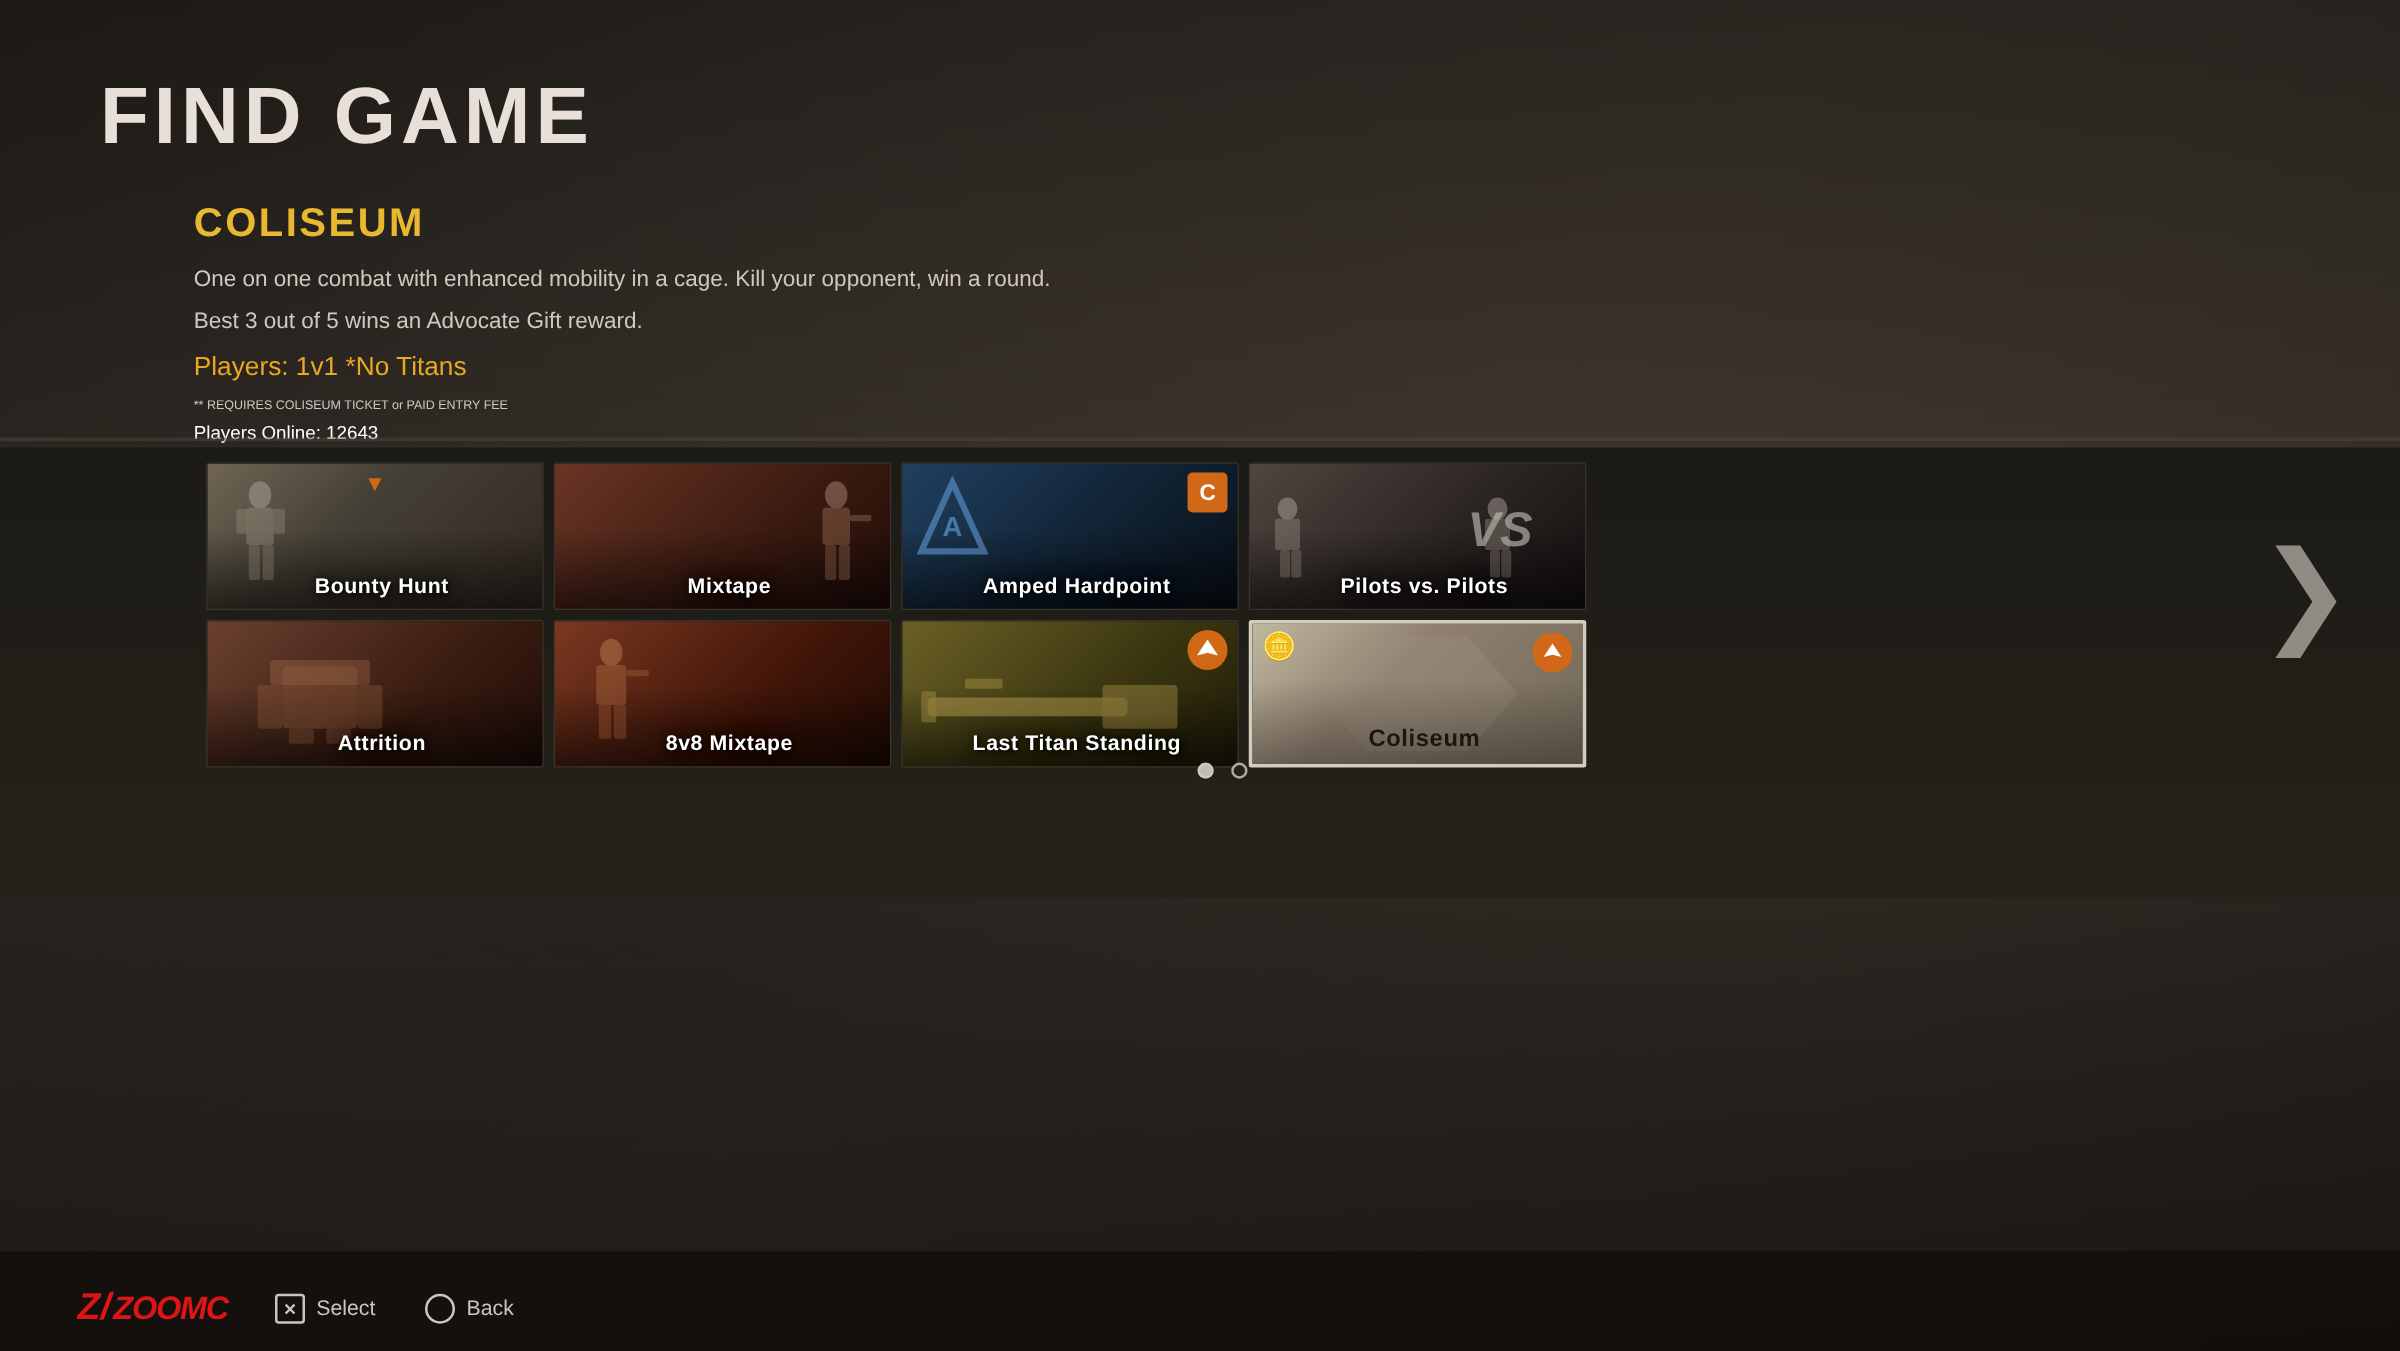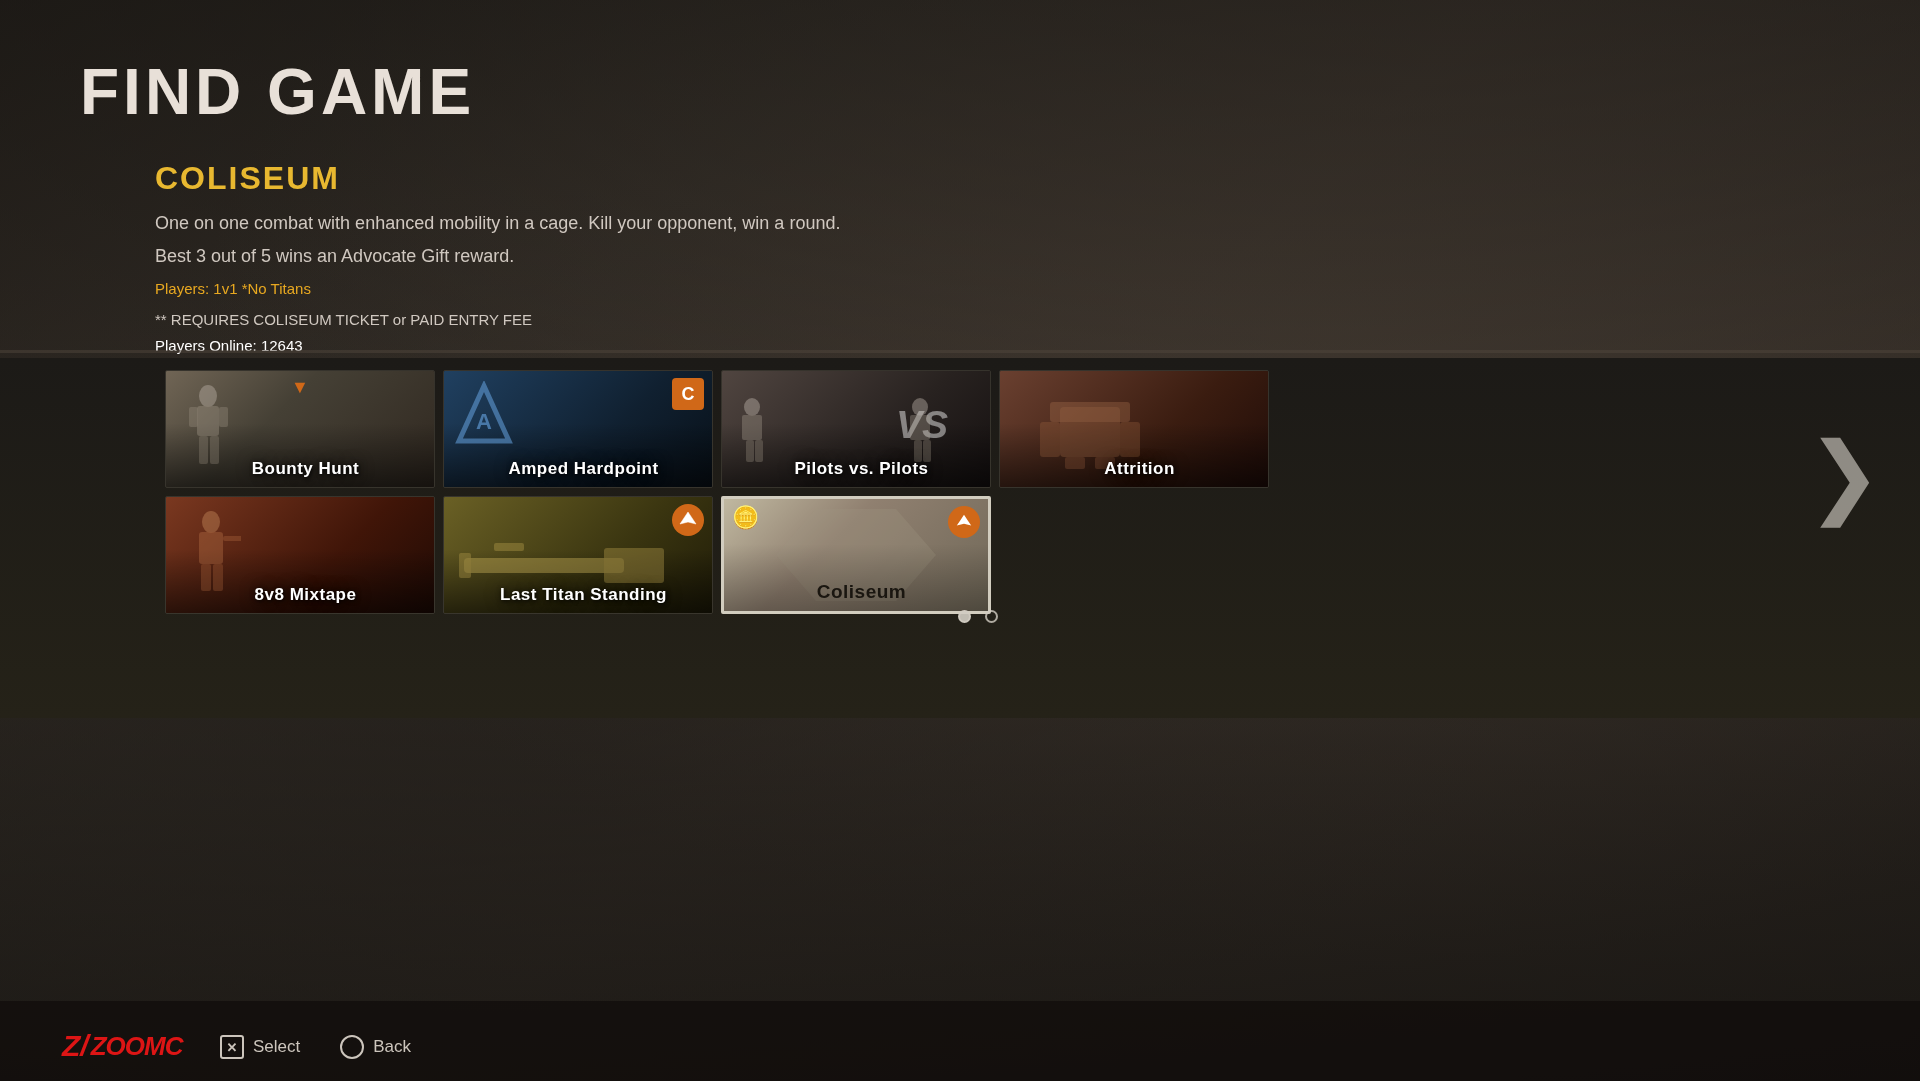--- a/index.html
+++ b/index.html
@@ -61,27 +61,27 @@
     }
 
     .game-mode-desc {
       font-size: 18px;
       color: #d0c8c0;
       line-height: 1.6;
       margin-bottom: 4px;
     }
 
     .game-mode-stats {
-      font-size: 15px;
+      font-size: 21px;
       color: #e8a820;
       line-height: 1.8;
     }
 
     .game-mode-requirement {
-      font-size: 15px;
+      font-size: 10px;
       color: #d0c8c0;
       line-height: 1.8;
       margin-top: 4px;
     }
 
     .players-online {
       font-size: 15px;
       color: #d0c8c0;
       margin-top: 4px;
     }
@@ -378,20 +378,32 @@
       <rect x="8" y="23" width="9" height="20" rx="2" fill="rgba(160,150,135,0.6)"></rect>
       <rect x="38" y="23" width="9" height="20" rx="2" fill="rgba(160,150,135,0.6)"></rect>
       <rect x="18" y="52" width="9" height="28" rx="2" fill="rgba(150,140,125,0.6)"></rect>
       <rect x="29" y="52" width="9" height="28" rx="2" fill="rgba(150,140,125,0.6)"></rect>
     </svg>
     <div class="tile-down-arrow">▼</div>
 
     <div class="tile-text">Bounty Hunt</div>
   </div>
 
+  <div class="mode-tile">
+    <div class="tile-bg bg-mixtape"></div>
+    <div class="tile-overlay"></div>
+    <svg class="fig-svg" width="55" height="85" viewBox="0 0 55 85" style="right:15px;left:auto;">
+      <ellipse cx="27" cy="12" rx="9" ry="11" fill="rgba(200,170,150,0.7)"></ellipse>
+      <rect x="16" y="22" width="22" height="30" rx="3" fill="rgba(180,130,100,0.65)"></rect>
+      <rect x="38" y="28" width="18" height="5" rx="2" fill="rgba(160,120,90,0.7)"></rect>
+      <rect x="18" y="52" width="9" height="28" rx="2" fill="rgba(160,120,90,0.6)"></rect>
+      <rect x="29" y="52" width="9" height="28" rx="2" fill="rgba(160,120,90,0.6)"></rect>
+    </svg>
+    <div class="tile-text">Mixtape</div>
+  </div>
 
   <div class="mode-tile">
     <div class="tile-bg bg-amped"></div>
     <div class="tile-overlay"></div>
 
     <div style="position:absolute;top:10px;left:10px;width:60px;height:70px;opacity:0.7;">
       <svg width="60" height="70" viewBox="0 0 60 70">
         <polygon points="30,5 55,60 5,60" fill="none" stroke="rgba(100,160,220,0.8)" stroke-width="5"></polygon>
         <text x="22" y="48" font-size="22" font-weight="bold" fill="rgba(100,160,220,0.9)">A</text>
       </svg>

